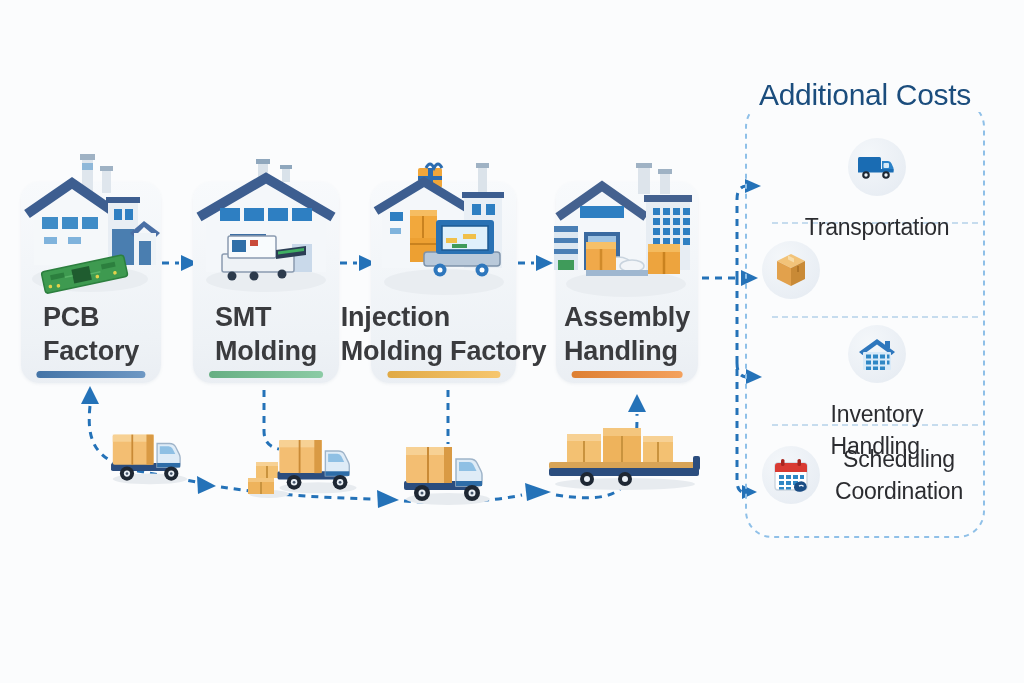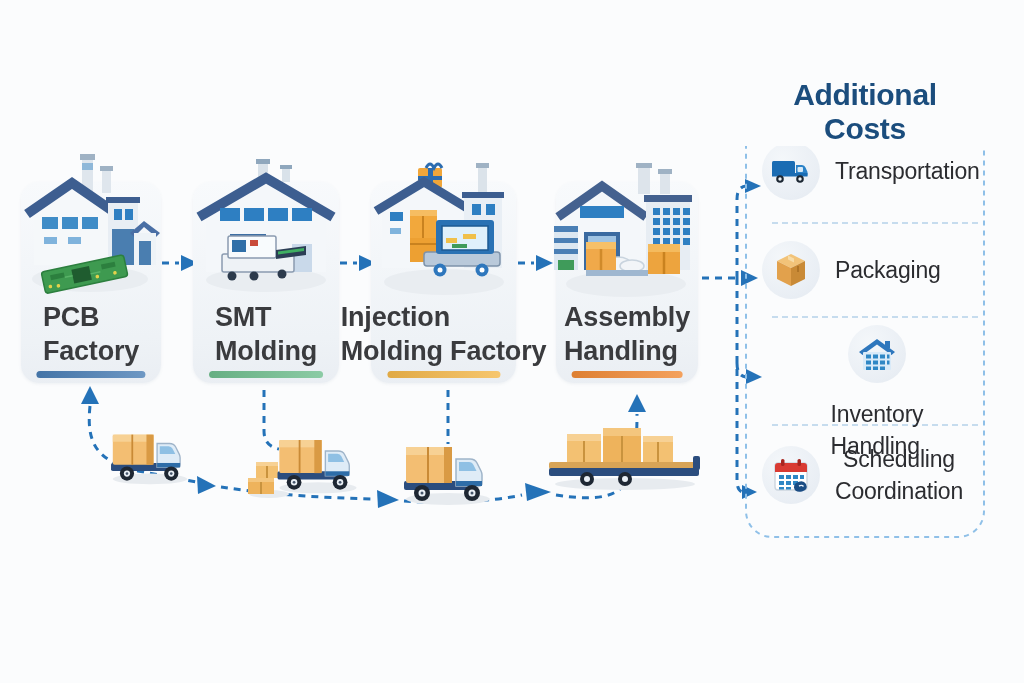--- a/index.html
+++ b/index.html
@@ -32,21 +32,21 @@
   #connectors { position:absolute; left:0; top:0; z-index:1; pointer-events:none;
     color: var(--connector,#2472b8); }
   
   .truck { position:absolute; z-index:4; }
   
   .panel-title {
     position:absolute; left:741px; top:78px; width:248px; text-align:center; z-index:5;
   }
   .panel-title span {
     display:inline-block; background:var(--bg,#fbfcfd); padding:0 10px;
-    font-size:30px; font-weight:700; color:var(--title,#1b4d7d); letter-spacing:-.3px;
+    font-size:30px; font-weight:400; color:var(--title,#1b4d7d); letter-spacing:-.3px;
   }
   .cost-item {
     position:absolute; left:762px; width:230px; height:66px;
     display:flex; align-items:center; gap:15px; z-index:4;
   }
   .cost-icon-circle {
     width:58px; height:58px; border-radius:50%; flex:0 0 58px;
     background: radial-gradient(circle at 35% 30%, #f4f7fa 0%, #e9eef4 70%, #e3e9f0 100%);
     display:flex; align-items:center; justify-content:center;
   }
@@ -359,21 +359,21 @@
     <circle cx="42" cy="59" r="7" fill="#1e2733"></circle>
       <circle cx="42" cy="59" r="3" fill="#e9eff5"></circle>
     <circle cx="80" cy="59" r="7" fill="#1e2733"></circle>
       <circle cx="80" cy="59" r="3" fill="#e9eff5"></circle>
   </svg>
 
   <div class="panel-title">
     <span>Additional Costs</span>
   </div>
 
-  <div class="cost-item" style="top:138px;">
+  <div class="cost-item" style="top:138px;flex-direction:column;">
     <div class="cost-icon-circle">
       <svg width="40" height="30" viewBox="0 0 40 30">
         <rect x="1" y="5" width="23" height="13" rx="1.5" fill="#1a6cb3"></rect>
         <path d="M25,9 L31,9 Q33.5,9 34.5,11.5 L36.5,16 L36.5,19.5 L25,19.5 Z" fill="#2b82c8"></path>
         <rect x="26.5" y="11" width="5.5" height="5" rx="1" fill="#d6e9f7"></rect>
         <rect x="1" y="17" width="35.5" height="3.5" fill="#1a6cb3"></rect>
         <circle cx="9" cy="23" r="3.8" fill="#1c2733"></circle>
           <circle cx="9" cy="23" r="1.7" fill="#eef3f8"></circle>
         <circle cx="29" cy="23" r="3.8" fill="#1c2733"></circle>
           <circle cx="29" cy="23" r="1.7" fill="#eef3f8"></circle>
@@ -387,21 +387,20 @@
   <div class="cost-item" style="top:237px;">
     <div class="cost-icon-circle">
       <svg width="40" height="36" viewBox="0 0 40 36">
         <polygon points="20,2 34,9 20,16 6,9" fill="#f2c379"></polygon>
         <polygon points="6,9 20,16 20,34 6,27" fill="#e2a14c"></polygon>
         <polygon points="34,9 20,16 20,34 34,27" fill="#c98a36"></polygon>
         <polygon points="17,3.5 23,6.5 23,10.5 17,7.5" fill="#f7dca8"></polygon>
         <line x1="27" y1="14" x2="27" y2="20" stroke="#a96e24" stroke-width="1.6"></line>
       </svg>
     </div>
-    <div class="cost-label">Packaging</div>
   </div>
 
   <div class="separator" style="top:316px;"></div>
 
   <div class="cost-item" style="top:325px;flex-direction:column;">
     <div class="cost-icon-circle">
       <svg width="40" height="36" viewBox="0 0 40 36">
         <polygon points="2,16 20,3 38,16 34.5,19 20,8.5 5.5,19" fill="#2e77bd"></polygon>
         <rect x="28" y="5" width="5" height="7" fill="#2e77bd"></rect>
         <rect x="6" y="16" width="28" height="18" rx="1" fill="#d9eaf8"></rect>

